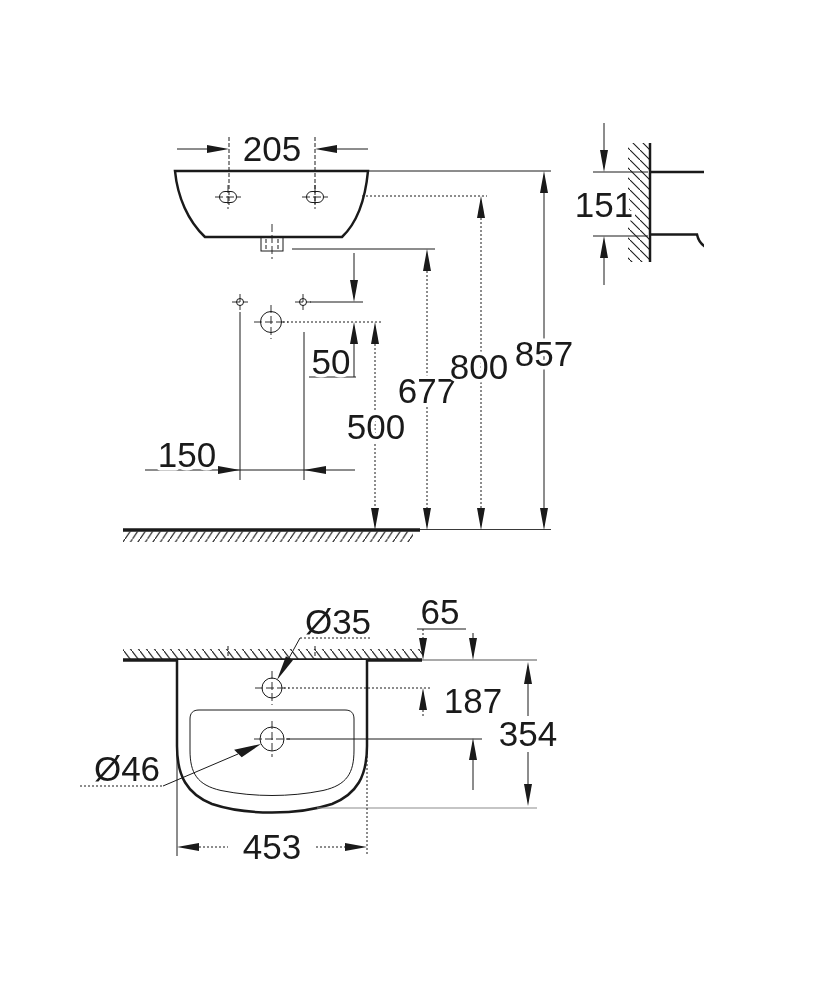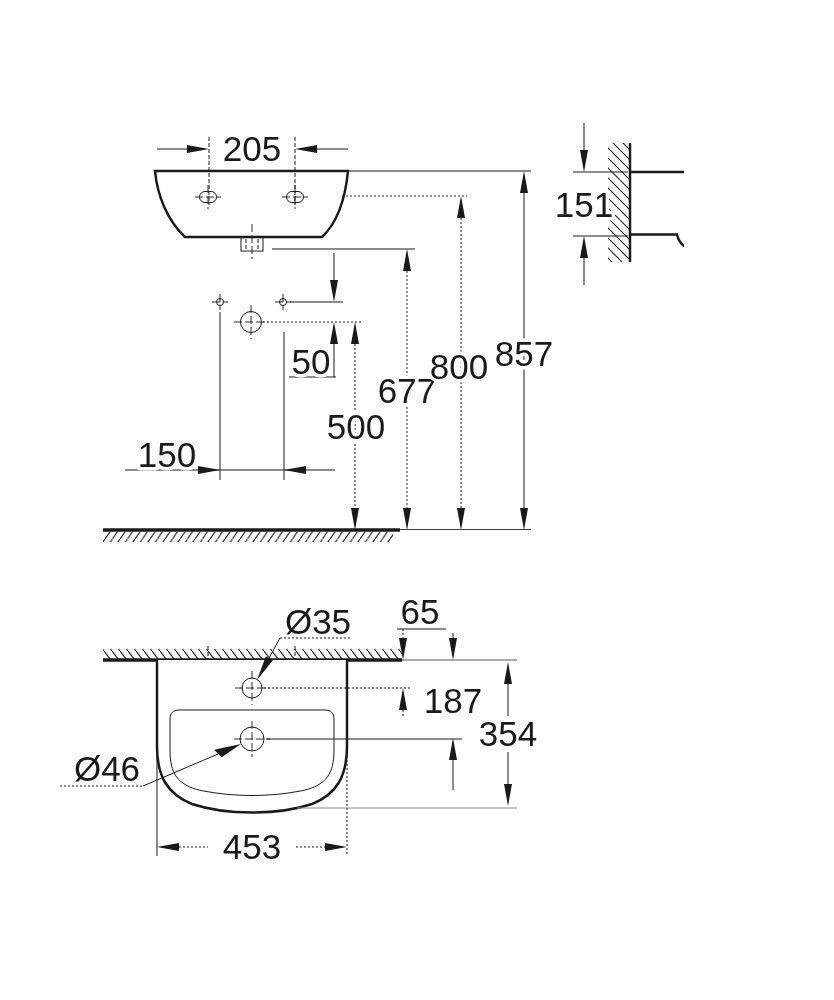--- a/index.html
+++ b/index.html
@@ -1,16 +1,16 @@
 <!DOCTYPE html>
 <html><head>
 <meta charset="utf-8">
 <style>
   html,body{margin:0;padding:0;background:#ffffff;}
-  .sheet{width:684px;height:1000px;background:#86efac;position:relative;overflow:hidden;}
+  .sheet{width:684px;height:1000px;background:#86efac;position:relative;overflow:hidden;margin-left:20px;}
   svg{display:block;}
   .dimtext{
     font-family:"Liberation Sans","DejaVu Sans",sans-serif;
     font-size:35px;
     fill:#1a1a1a;
     stroke:#ffffff;
     stroke-width:7px;
     stroke-linejoin:round;
     paint-order:stroke;
     text-anchor:middle;

